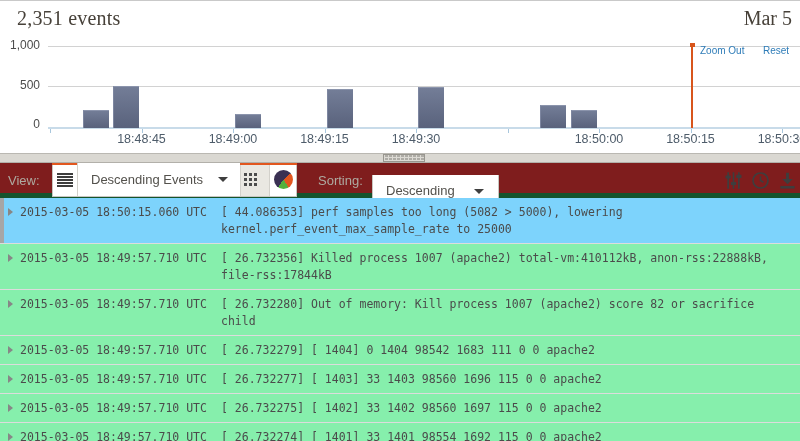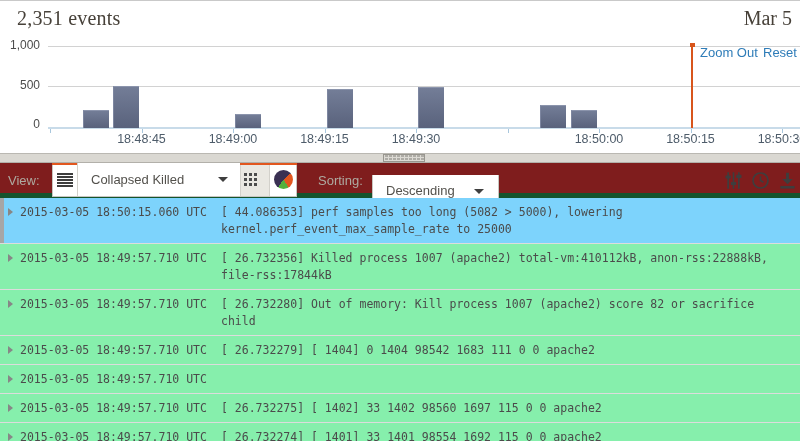--- a/index.html
+++ b/index.html
@@ -29,21 +29,21 @@
   .yl-0 { top:2px; } .yl-1 { top:42px; } .yl-2 { top:81px; }
   .bar {
     position:absolute; width:26px;
     background:linear-gradient(to bottom,#737d97 0%,#59627c 100%);
     border-top:1px solid #8b94ac; border-left:1px solid #7d86a0;
   }
   .xtick { position:absolute; top:93px; width:1px; height:4px; background:#a9c7dd; }
   .xlab { position:absolute; top:96px; width:70px; text-align:center; font-size:12.5px; color:#4e5c6a; }
   .marker { position:absolute; top:7px; width:2px; height:85px; background:#d8551c; }
   .marker-cap { position:absolute; top:7px; width:5px; height:4px; background:#d8551c; }
-  .chart-link { position:absolute; top:9px; font-size:13px; color:#2e7cb8; cursor:pointer; }
+  .chart-link { position:absolute; top:9px; font-size:10px; color:#2e7cb8; cursor:pointer; }
   .lnk-zoomout { left:700px; } .lnk-reset { left:763px; }
 
   
   .splitter {
     position:absolute; top:152px; left:0; width:800px; height:10px;
     background:#dad8d2; border-top:1px solid #bab8b2; border-bottom:1px solid #b2b0aa;
   }
   .grip {
     position:absolute; left:383px; top:0; width:42px; height:8px;
     background:#aeaca6;
@@ -153,21 +153,21 @@
 </div>
 
 <div class="toolbar">
   <div class="tb-label lbl-view">View:</div>
   <div class="view-group">
     <div class="orange-top"></div>
     <div class="seg seg-list">
       <div class="list-glyph"></div>
     </div>
     <div class="seg seg-dd">
-      <span class="dd-text">Collapsed Killed</span>
+      <span class="dd-text">Descending Events</span>
       <span class="caret"></span>
     </div>
     <div class="seg seg-grid">
       <div class="grid-glyph"></div>
     </div>
     <div class="seg seg-pie">
       <div class="pie-glyph"></div>
     </div>
   </div>
   <div class="tb-label lbl-sort">Sorting:</div>
@@ -209,20 +209,21 @@
       <span class="msg">[ 26.732280] Out of memory: Kill process 1007 (apache2) score 82 or sacrifice child</span>
     </div>
     <div class="event-row">
       <span class="arrow"></span>
       <span class="ts">2015-03-05 18:49:57.710 UTC</span>
       <span class="msg">[ 26.732279] [ 1404] 0 1404 98542 1683 111 0 0 apache2</span>
     </div>
     <div class="event-row">
       <span class="arrow"></span>
       <span class="ts">2015-03-05 18:49:57.710 UTC</span>
+      <span class="msg">[ 26.732277] [ 1403] 33 1403 98560 1696 115 0 0 apache2</span>
     </div>
     <div class="event-row">
       <span class="arrow"></span>
       <span class="ts">2015-03-05 18:49:57.710 UTC</span>
       <span class="msg">[ 26.732275] [ 1402] 33 1402 98560 1697 115 0 0 apache2</span>
     </div>
     <div class="event-row">
       <span class="arrow"></span>
       <span class="ts">2015-03-05 18:49:57.710 UTC</span>
       <span class="msg">[ 26.732274] [ 1401] 33 1401 98554 1692 115 0 0 apache2</span>

